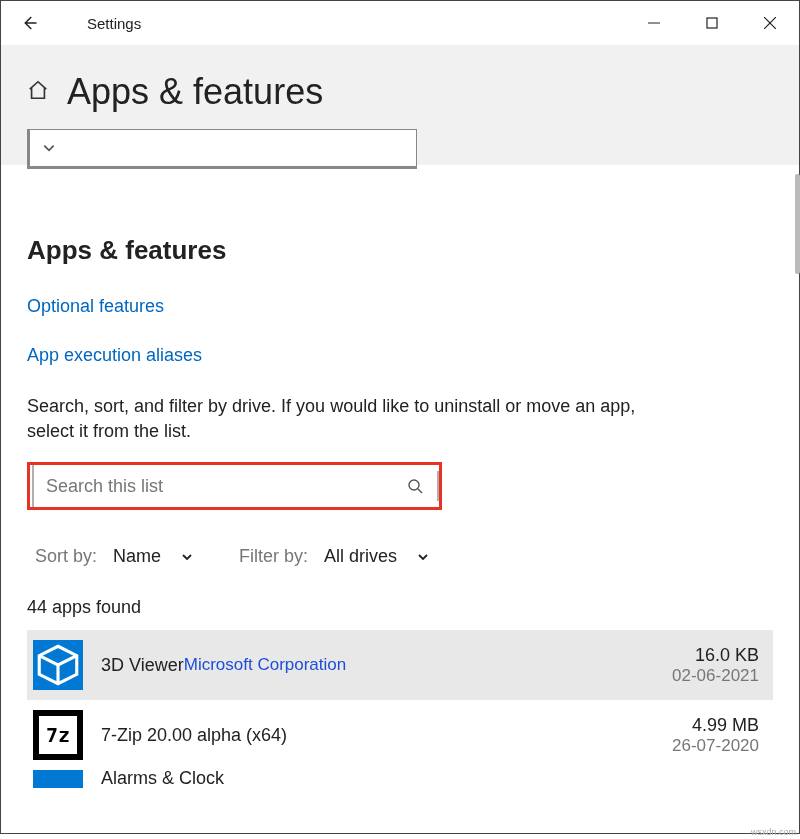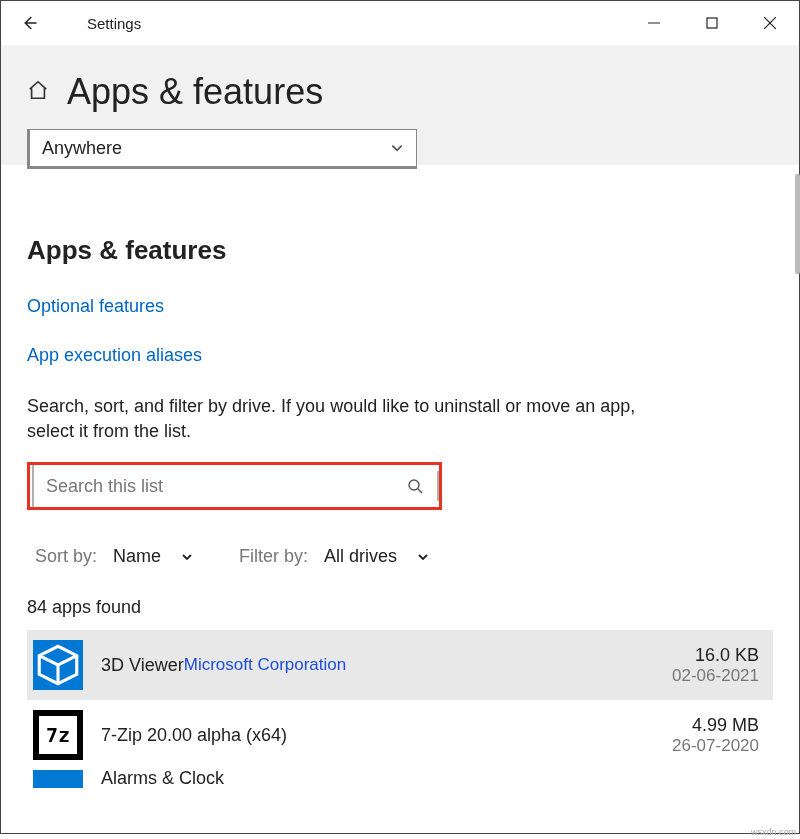--- a/index.html
+++ b/index.html
@@ -84,21 +84,20 @@
   <div class="header-area">
     <div class="header-row">
       <span class="home-icon">
         <svg viewBox="0 0 24 24" fill="none" stroke="#333" stroke-width="1.8">
             <path d="M3 11 L12 3 L21 11 M5 10 V21 H19 V10"></path>
           </svg>
       </span>
       <h1 class="page-title">Apps &amp; features</h1>
     </div>
     <div class="dropdown">
-      <span class="dropdown-label">Anywhere</span>
       <svg viewBox="0 0 12 12" fill="none" stroke="#555" stroke-width="1.5">
           <path d="M2 4 L6 8 L10 4"></path>
         </svg>
     </div>
   </div>
 
   <div class="content">
     <h2 class="section-title">Apps &amp; features</h2>
     <a class="link">Optional features</a>
     <a class="link">App execution aliases</a>
@@ -125,21 +124,21 @@
       </div>
       <div class="filter-group">
         <span class="filter-label">Filter by:</span>
         <span class="filter-value">All drives</span>
         <svg viewBox="0 0 12 12" fill="none" stroke="#222" stroke-width="1.8">
             <path d="M2 4 L6 8 L10 4"></path>
           </svg>
       </div>
     </div>
 
-    <div class="count-text">84 apps found</div>
+    <div class="count-text">44 apps found</div>
 
     <div class="app-list">
       <div class="app-row selected">
         <div class="app-icon icon-3d">
           <svg viewBox="0 0 32 32" fill="none" stroke="#fff" stroke-width="2">
               <path d="M16 4 L28 10 L28 22 L16 28 L4 22 L4 10 Z M4 10 L16 16 L28 10 M16 16 V28"></path>
             </svg>
         </div>
         <div class="app-info">
           <span class="app-name">3D Viewer</span>

